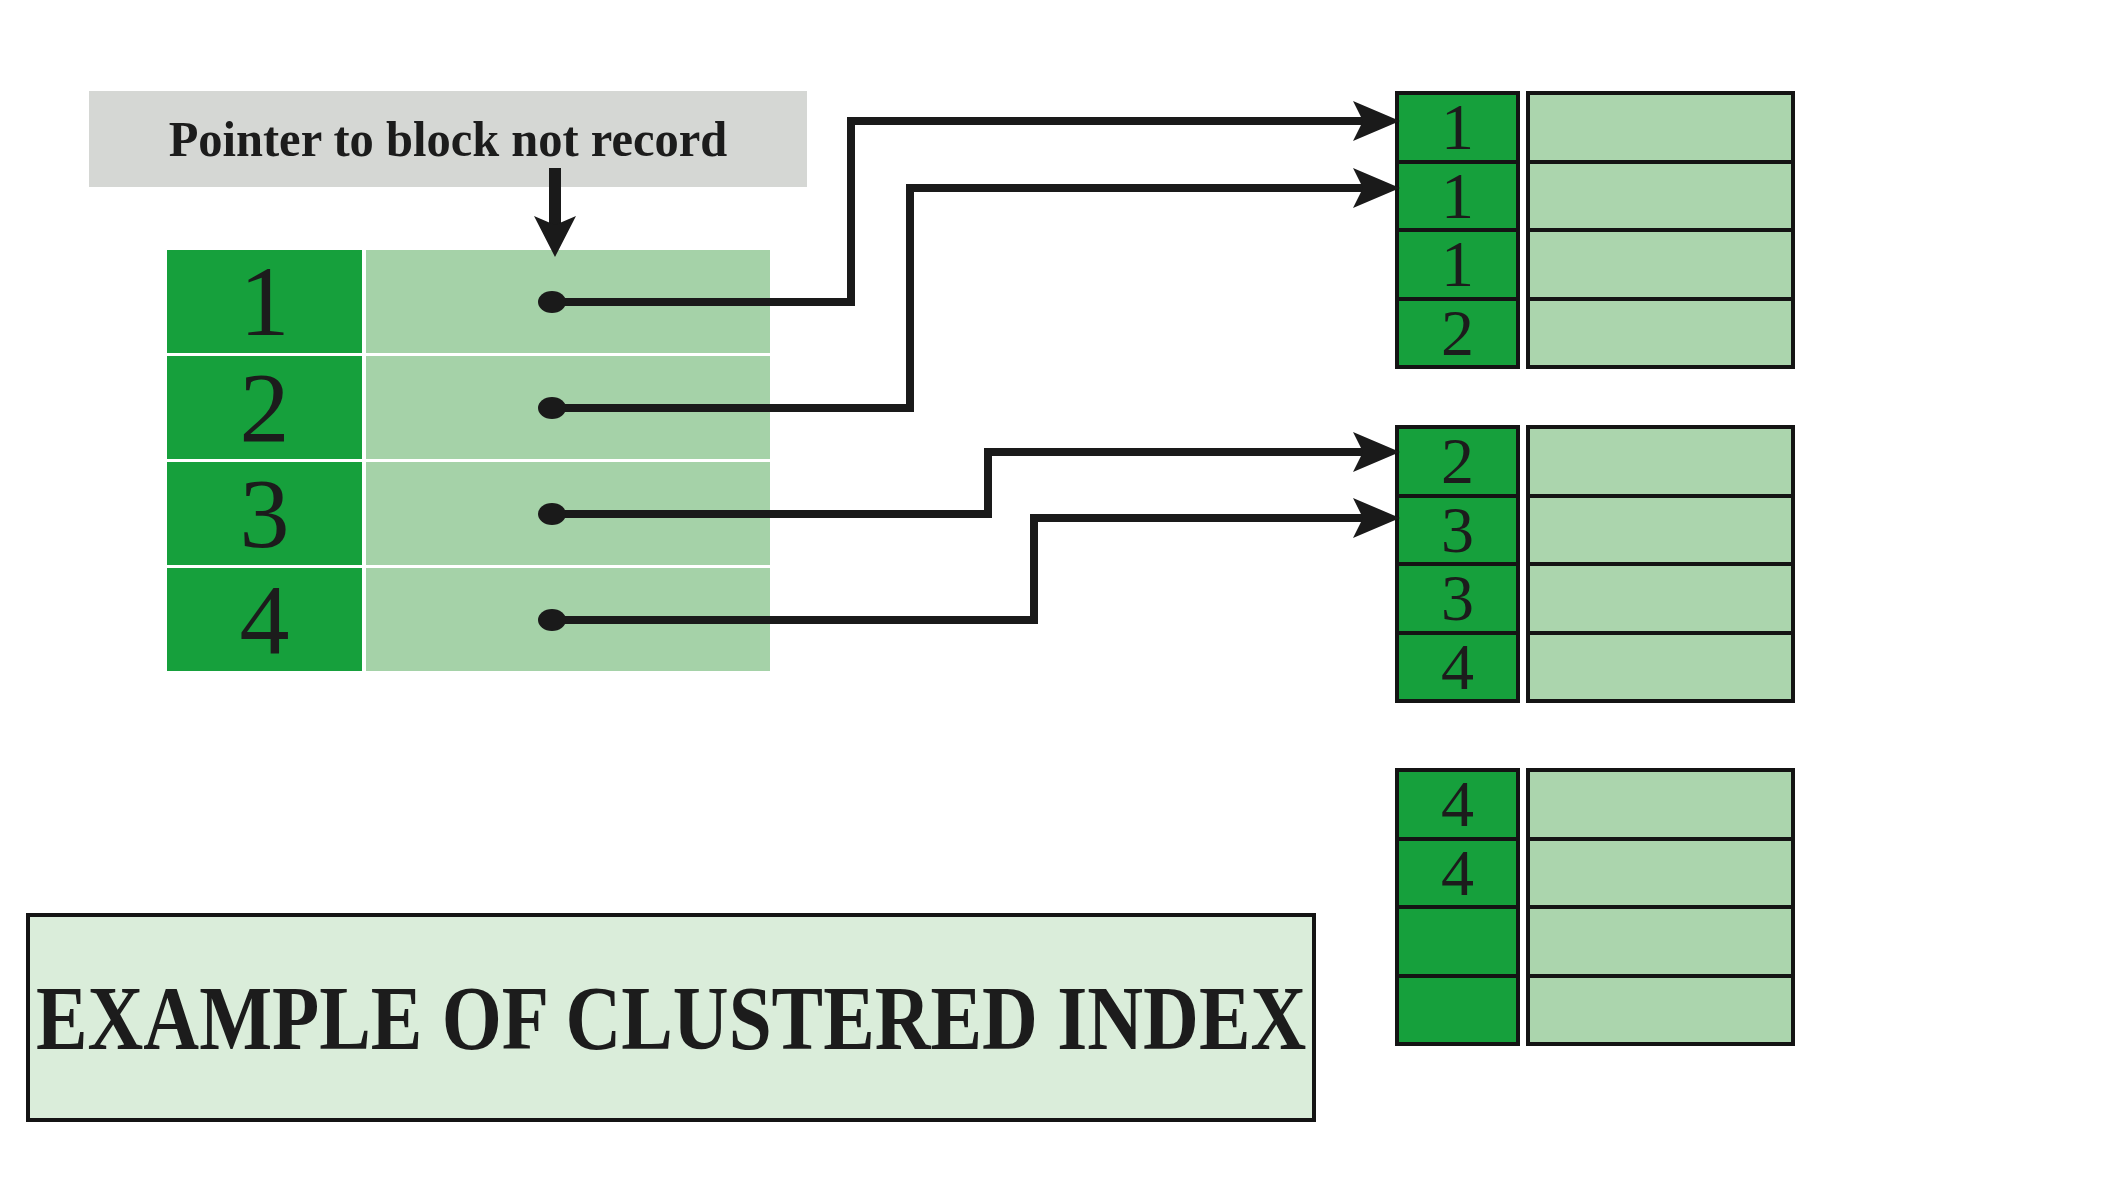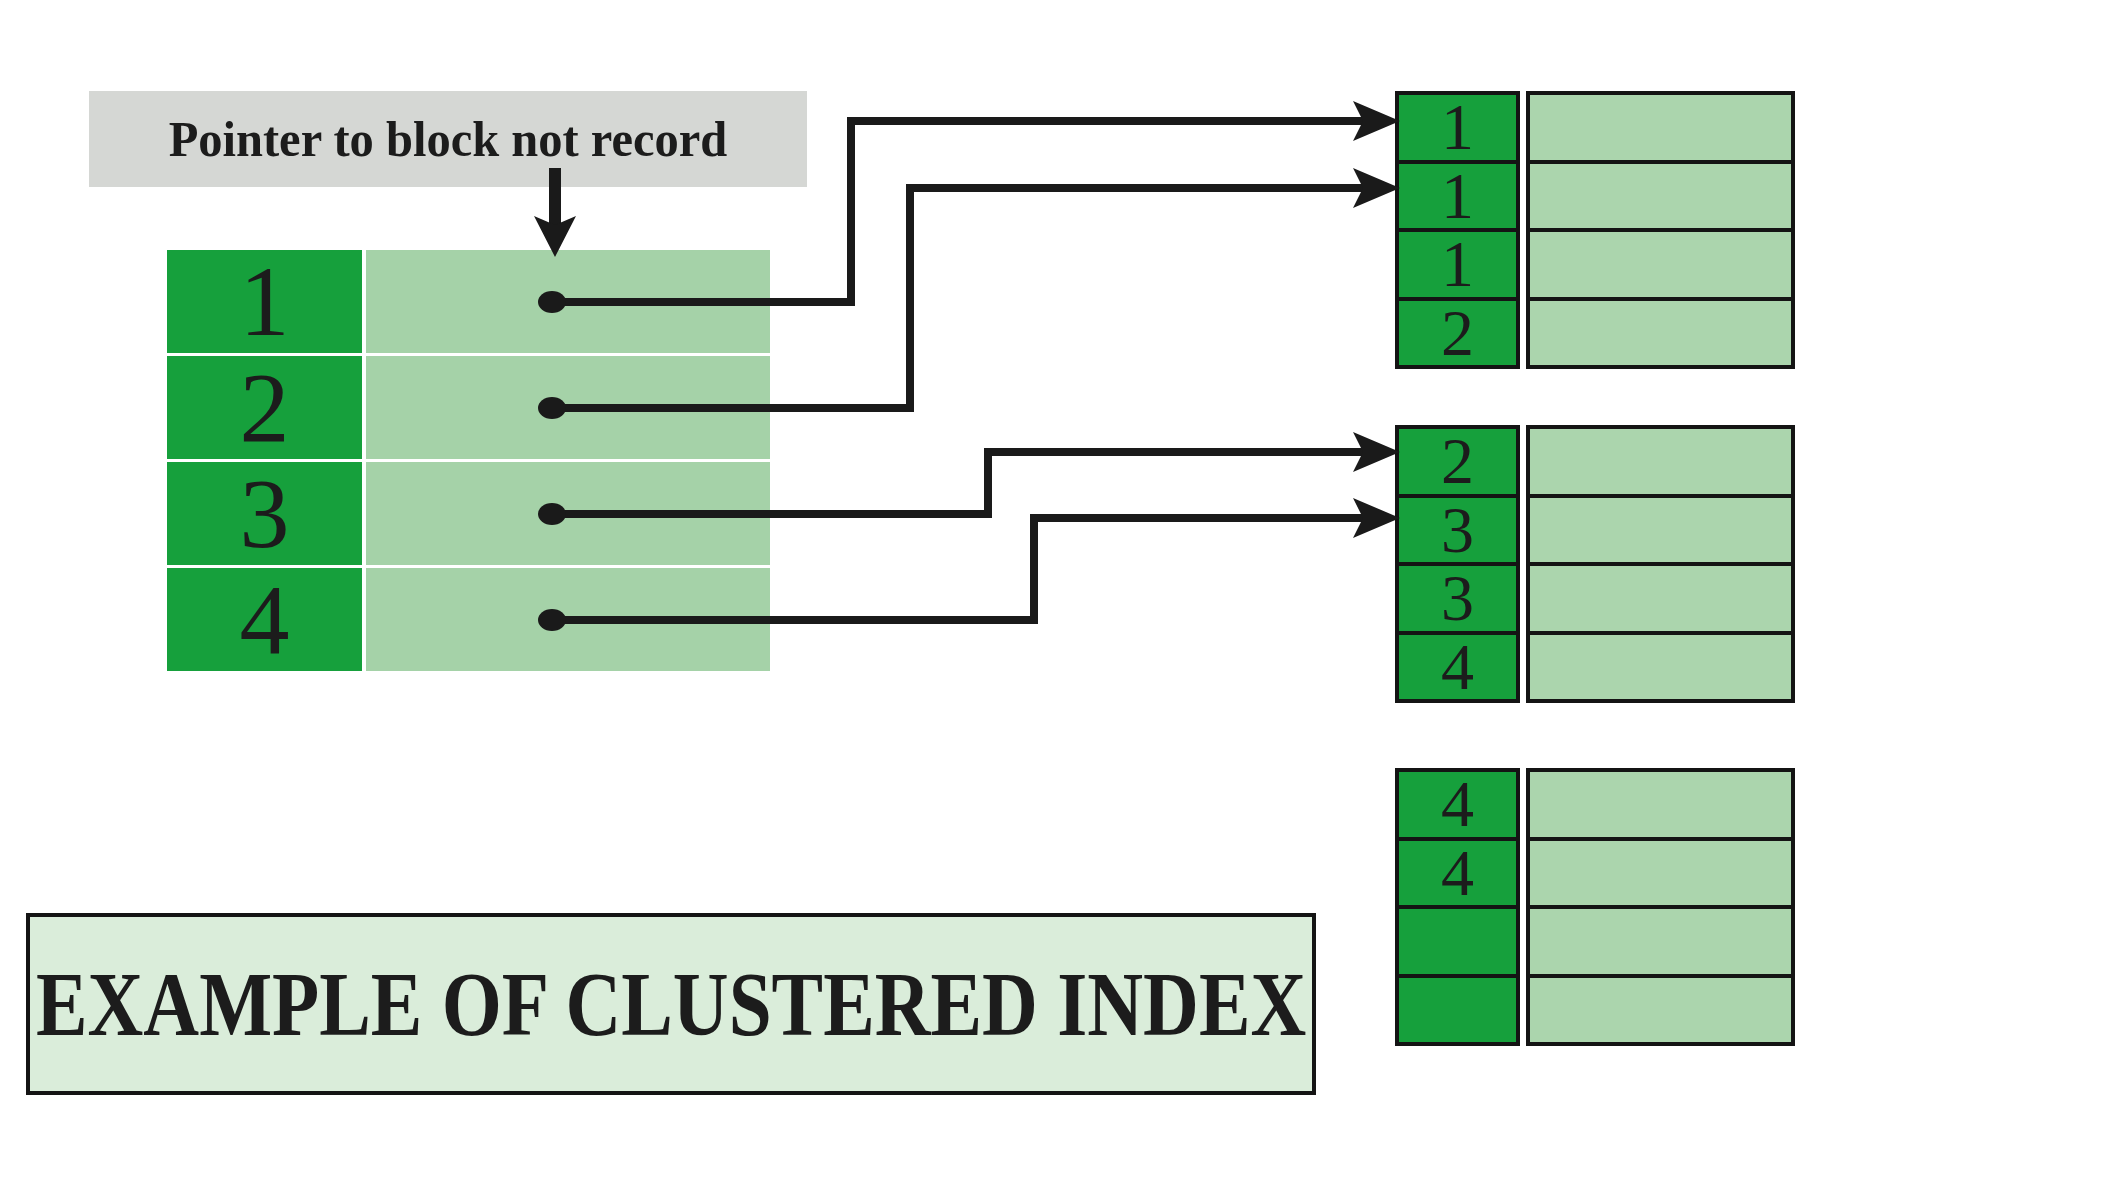--- a/index.html
+++ b/index.html
@@ -34,21 +34,21 @@
   .bcell{
     box-sizing:border-box;height:72.5px;border:4px solid var(--border_ink);
     display:flex;align-items:center;justify-content:center;
     font-size:66px;line-height:1;color:var(--ink);
   }
   .bcell + .bcell{margin-top:-4px;}
   .bkey{width:125px;background:var(--key_green);}
   .bdata{width:269px;background:var(--block_cell_green);}
   
   .caption{
-    position:absolute;left:26px;top:913px;width:1290px;height:182px;
+    position:absolute;left:26px;top:913px;width:1290px;height:209px;
     box-sizing:border-box;border:4px solid var(--border_ink);background:var(--caption_bg);
     display:flex;align-items:center;justify-content:center;
   }
   .caption span{
     font-size:92px;font-weight:bold;white-space:nowrap;
     transform:scaleX(0.84);transform-origin:center;
   }
   
   .arrow-layer{position:absolute;left:0;top:0;pointer-events:none;}
 </style>

